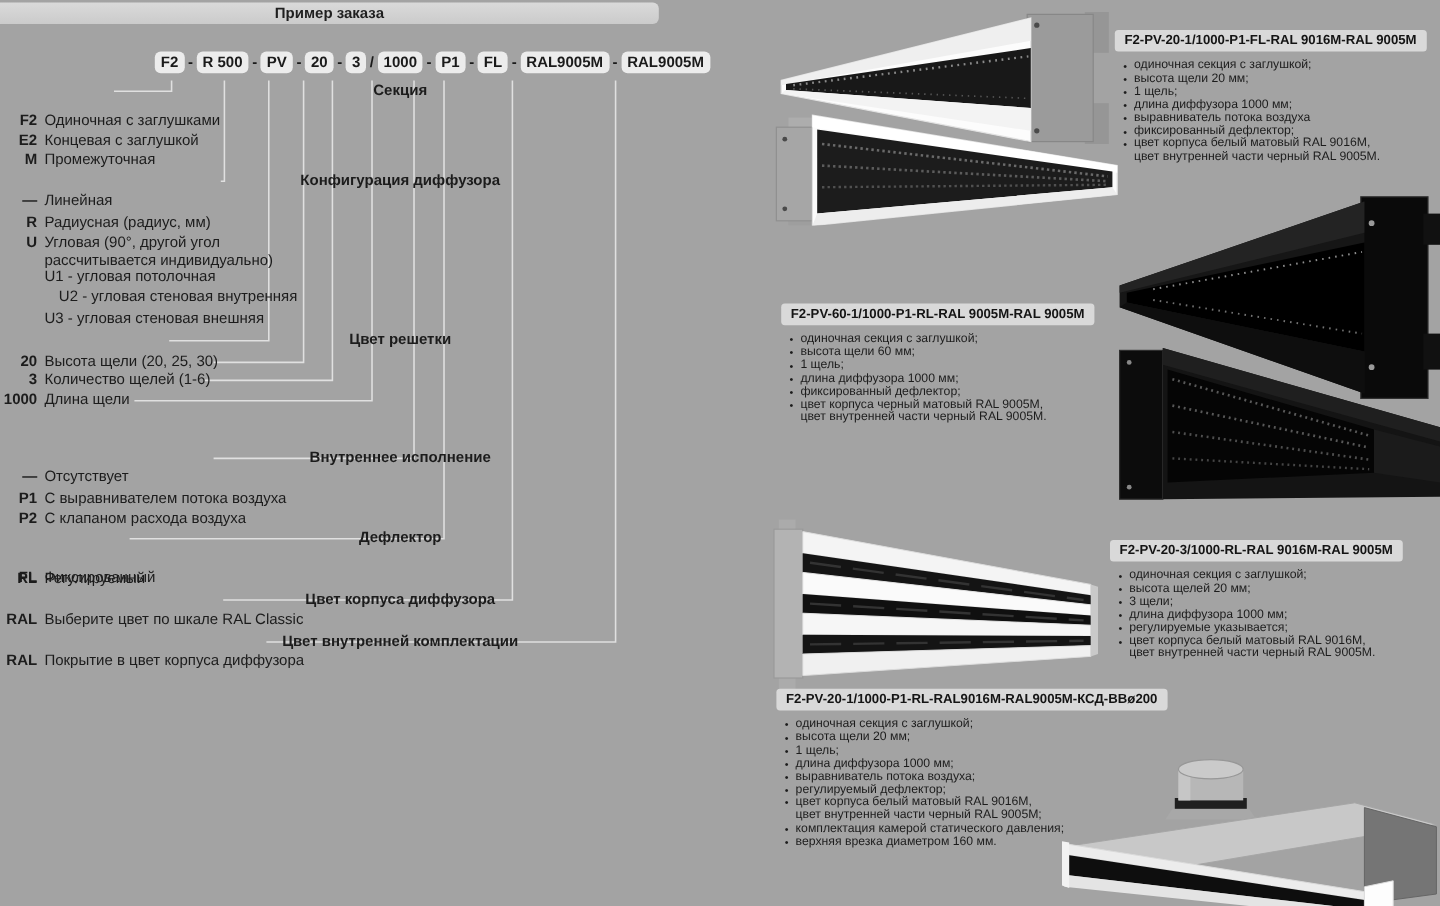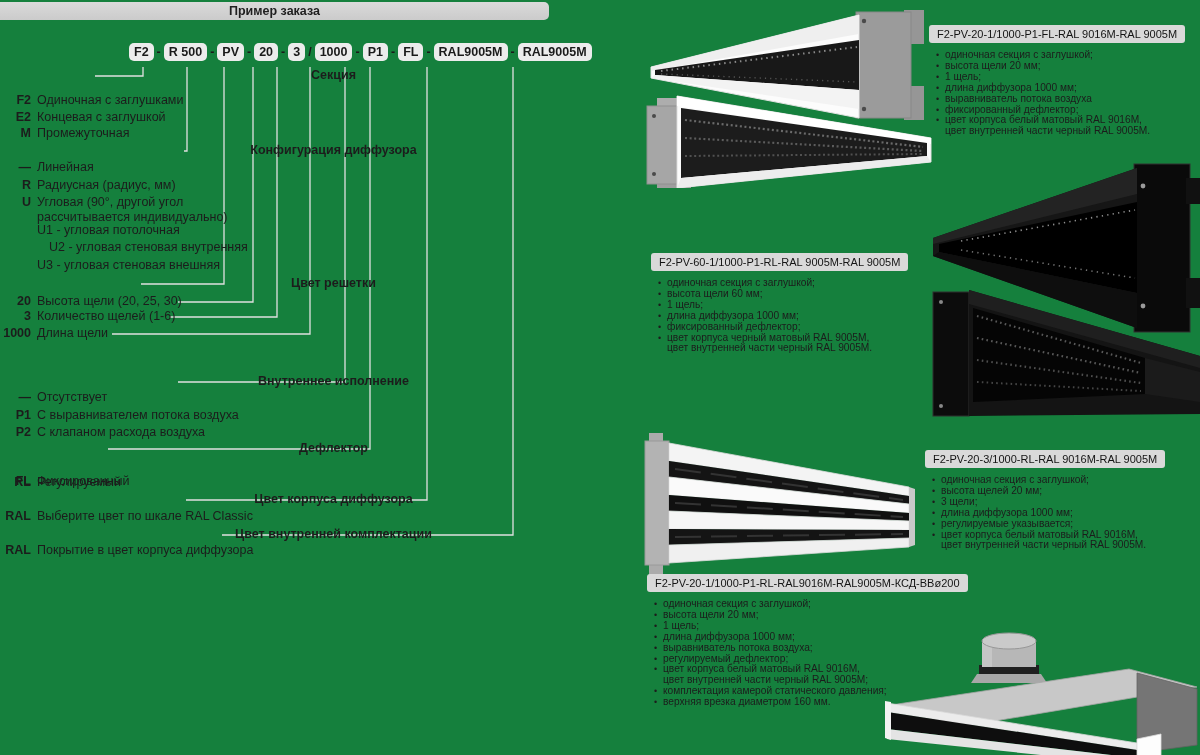--- a/index.html
+++ b/index.html
@@ -1,16 +1,16 @@
 <!DOCTYPE html>
 <html><head>
 <meta charset="utf-8">
 <style>
   html,body{margin:0;padding:0;background:#fff;}
-  .stage{position:relative;width:1200px;height:755px;background:#15803d;overflow:hidden;
+  .stage{position:relative;width:1200px;height:755px;background:#a3a3a3;overflow:hidden;
          font-family:"Liberation Sans", sans-serif;color:#1c1c1c;}
   
   .topbar{position:absolute;left:0;top:2px;width:549px;height:18px;
           background:linear-gradient(#dadada,#cbcbcb);border-radius:0 5px 5px 0;
           display:flex;align-items:center;justify-content:center;}
   .topbar span{font-size:12.5px;font-weight:600;color:#1f1f1f;}
   
   .code-row{position:absolute;left:129px;top:43px;display:flex;align-items:center;white-space:nowrap;}
   .code-row .chip{background:#ececec;border-radius:5px;padding:2px 5px;font-size:12.5px;
                   font-weight:600;color:#1a1a1a;}
@@ -19,21 +19,21 @@
   .connectors{position:absolute;left:0;top:0;z-index:0;}
   
   #legend{position:absolute;left:0;top:0;width:640px;height:580px;z-index:1;}
   .lrow{position:absolute;left:0;width:630px;line-height:14.5px;font-size:12.5px;}
   .lrow .lkey{position:absolute;left:0;top:0;width:31px;text-align:right;font-weight:700;}
   .lrow .ltext{display:block;margin-left:37px;white-space:pre-line;}
   .lrow.header .ltext{font-weight:700;text-align:center;}
   
   .example{position:absolute;z-index:2;}
   .exchip{display:inline-block;background:#d9d9d9;border-radius:3px;padding:3px 8px;
-          font-size:11px;font-weight:400;color:#141414;white-space:nowrap;}
+          font-size:11px;font-weight:700;color:#141414;white-space:nowrap;}
   .example ul{list-style:none;margin:7px 0 0 7px;padding:0;}
   .example li{display:flex;font-size:10.2px;line-height:10.9px;color:#1c1c1c;}
   .example .blt{width:9px;flex:0 0 9px;font-size:9px;}
   .example .btext{white-space:pre-line;}
   
   .pimg{position:absolute;z-index:1;}
 </style>
 </head>
 <body>
 

